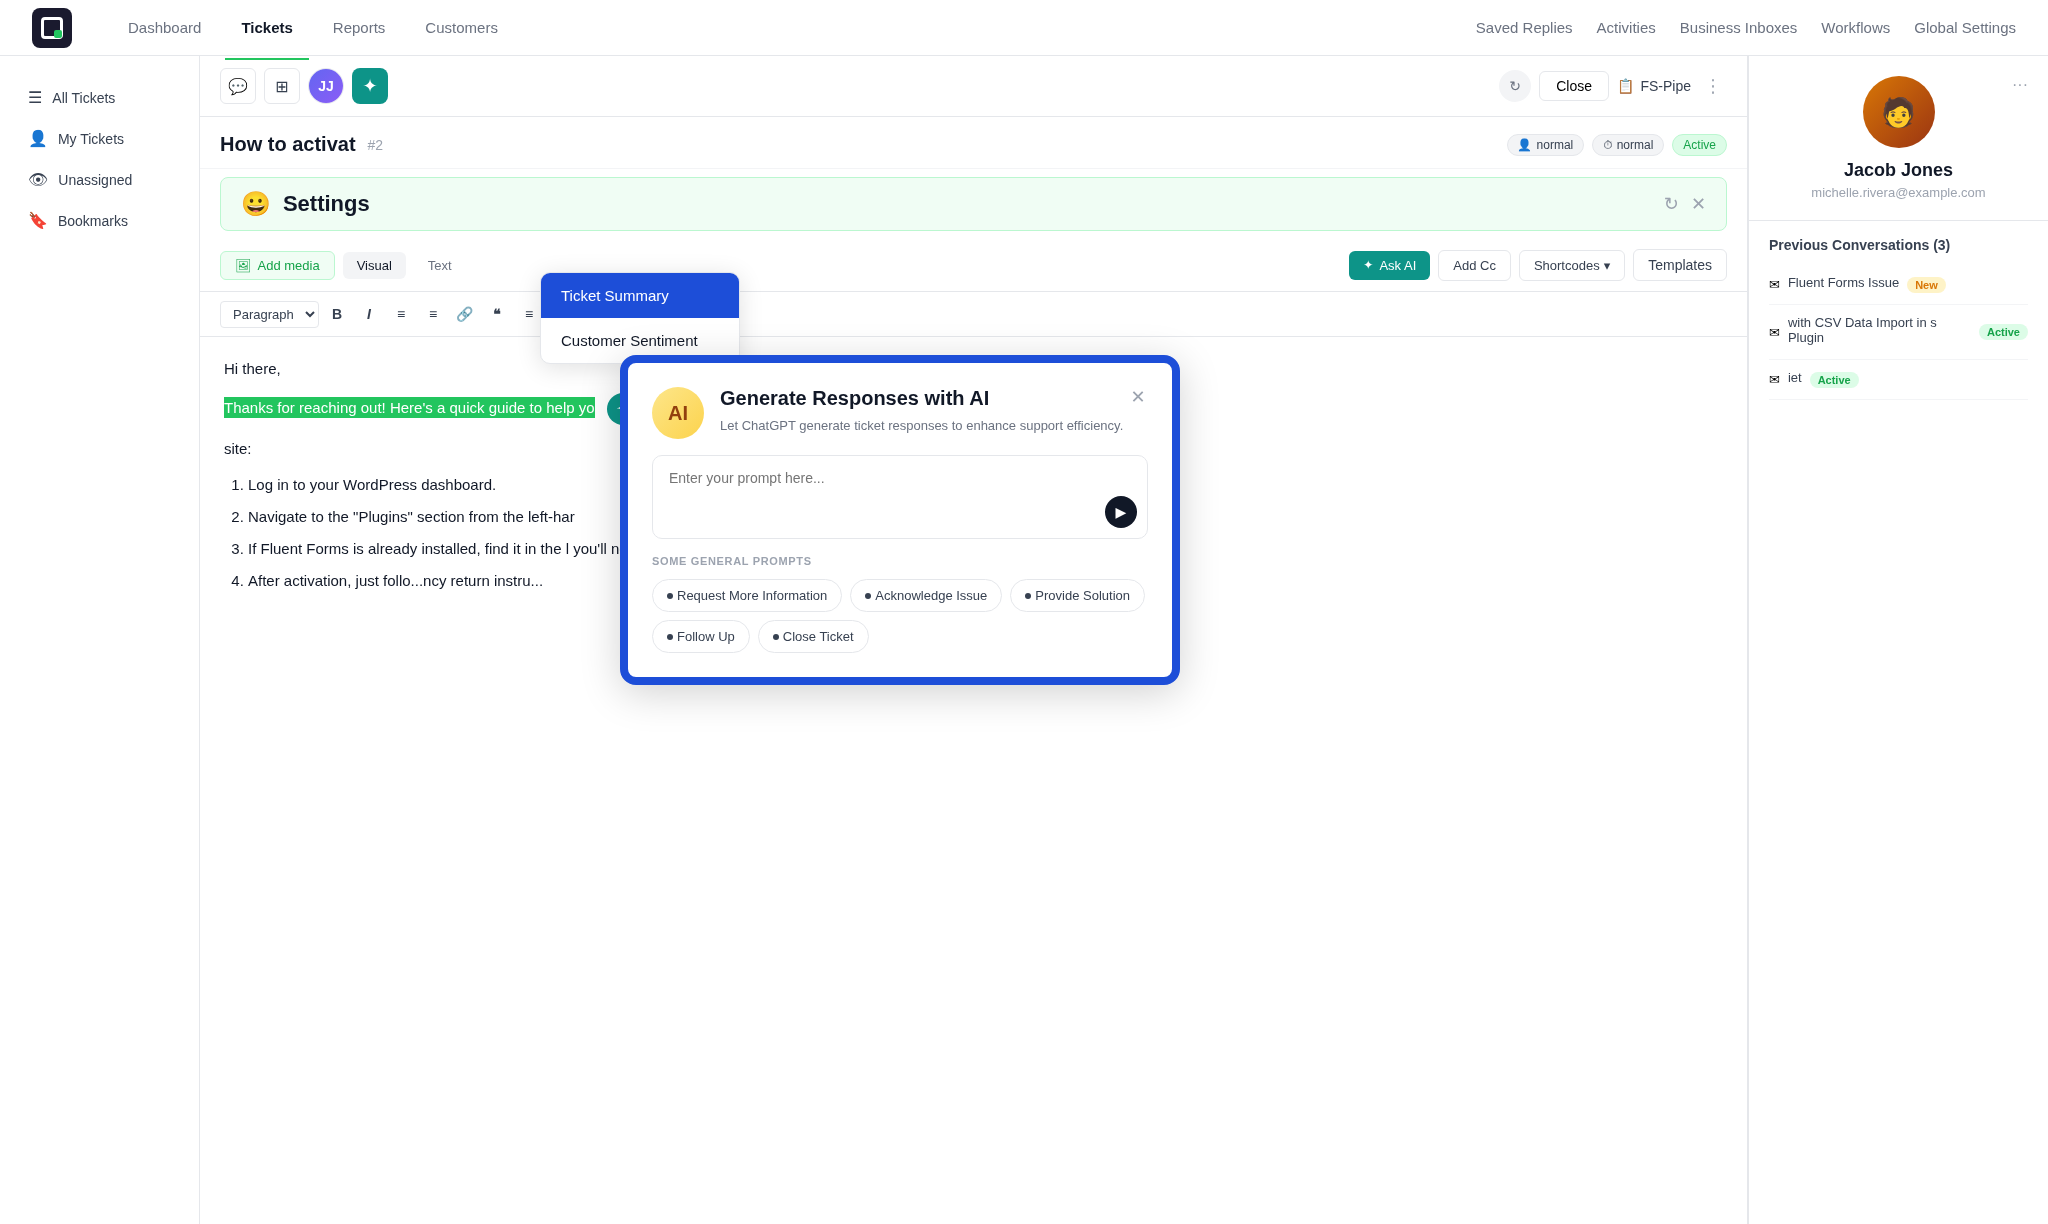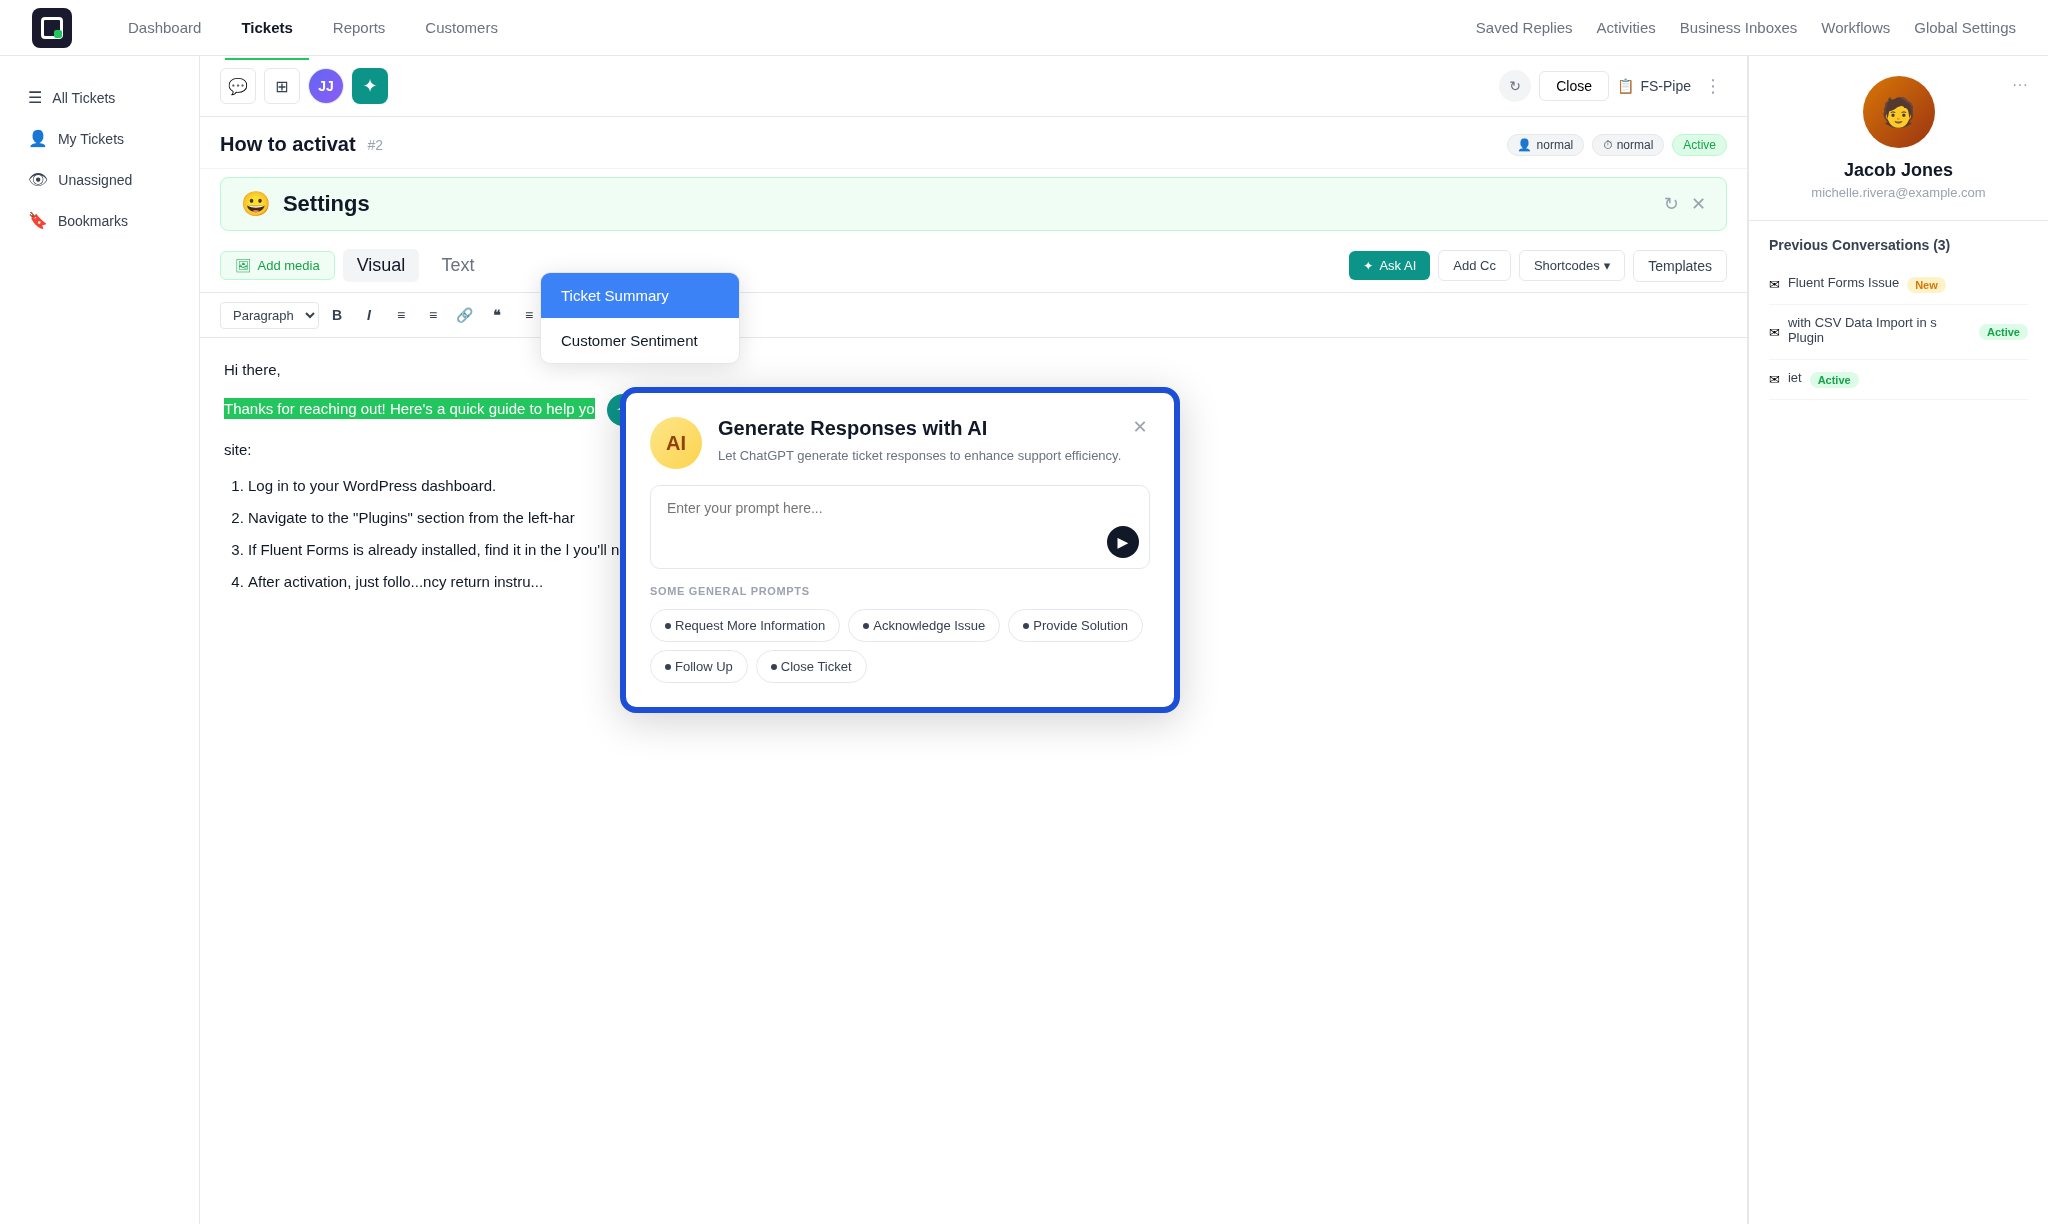--- a/index.html
+++ b/index.html
@@ -259,21 +259,21 @@
       z-index: 50;
       overflow: hidden;
     }
     .ai-dropdown-item {
       padding: 14px 20px;
       font-size: 15px;
       color: #111827;
       cursor: pointer;
     }
     .ai-dropdown-item:first-child {
-      background: #3b82f6;
+      background: #1d4ed8;
       color: #fff;
     }
 
     
     .sentiment-bar {
       margin: 8px 20px;
       background: #f0fdf4;
       border: 1px solid #bbf7d0;
       border-radius: 8px;
       padding: 12px 20px;
@@ -316,21 +316,21 @@
       border: 1px solid #bbf7d0;
       border-radius: 6px;
       padding: 6px 14px;
       font-size: 13px;
       cursor: pointer;
       font-weight: 500;
     }
     .view-tab {
       padding: 6px 14px;
       border-radius: 6px;
-      font-size: 18px;
+      font-size: 13px;
       cursor: pointer;
       color: #6b7280;
       background: none;
       border: none;
     }
     .view-tab.active-tab {
       background: #f3f4f6;
       color: #111827;
       font-weight: 500;
     }
@@ -571,24 +571,23 @@
       pointer-events: none;
     }
     .ai-modal {
       position: absolute;
       top: 355px;
       left: 620px;
       width: 560px;
       background: #fff;
       border-radius: 16px;
       box-shadow: 0 8px 40px rgba(0,0,0,0.18);
-      border: 6px solid #1d4ed8;
+      border: 8px solid #1d4ed8;
       overflow: hidden;
       pointer-events: all;
-      margin-top: 32px;
     }
     .ai-modal-header {
       padding: 24px 24px 16px;
       display: flex;
       align-items: flex-start;
       gap: 16px;
       position: relative;
     }
     .ai-modal-icon {
       width: 52px; height: 52px;

